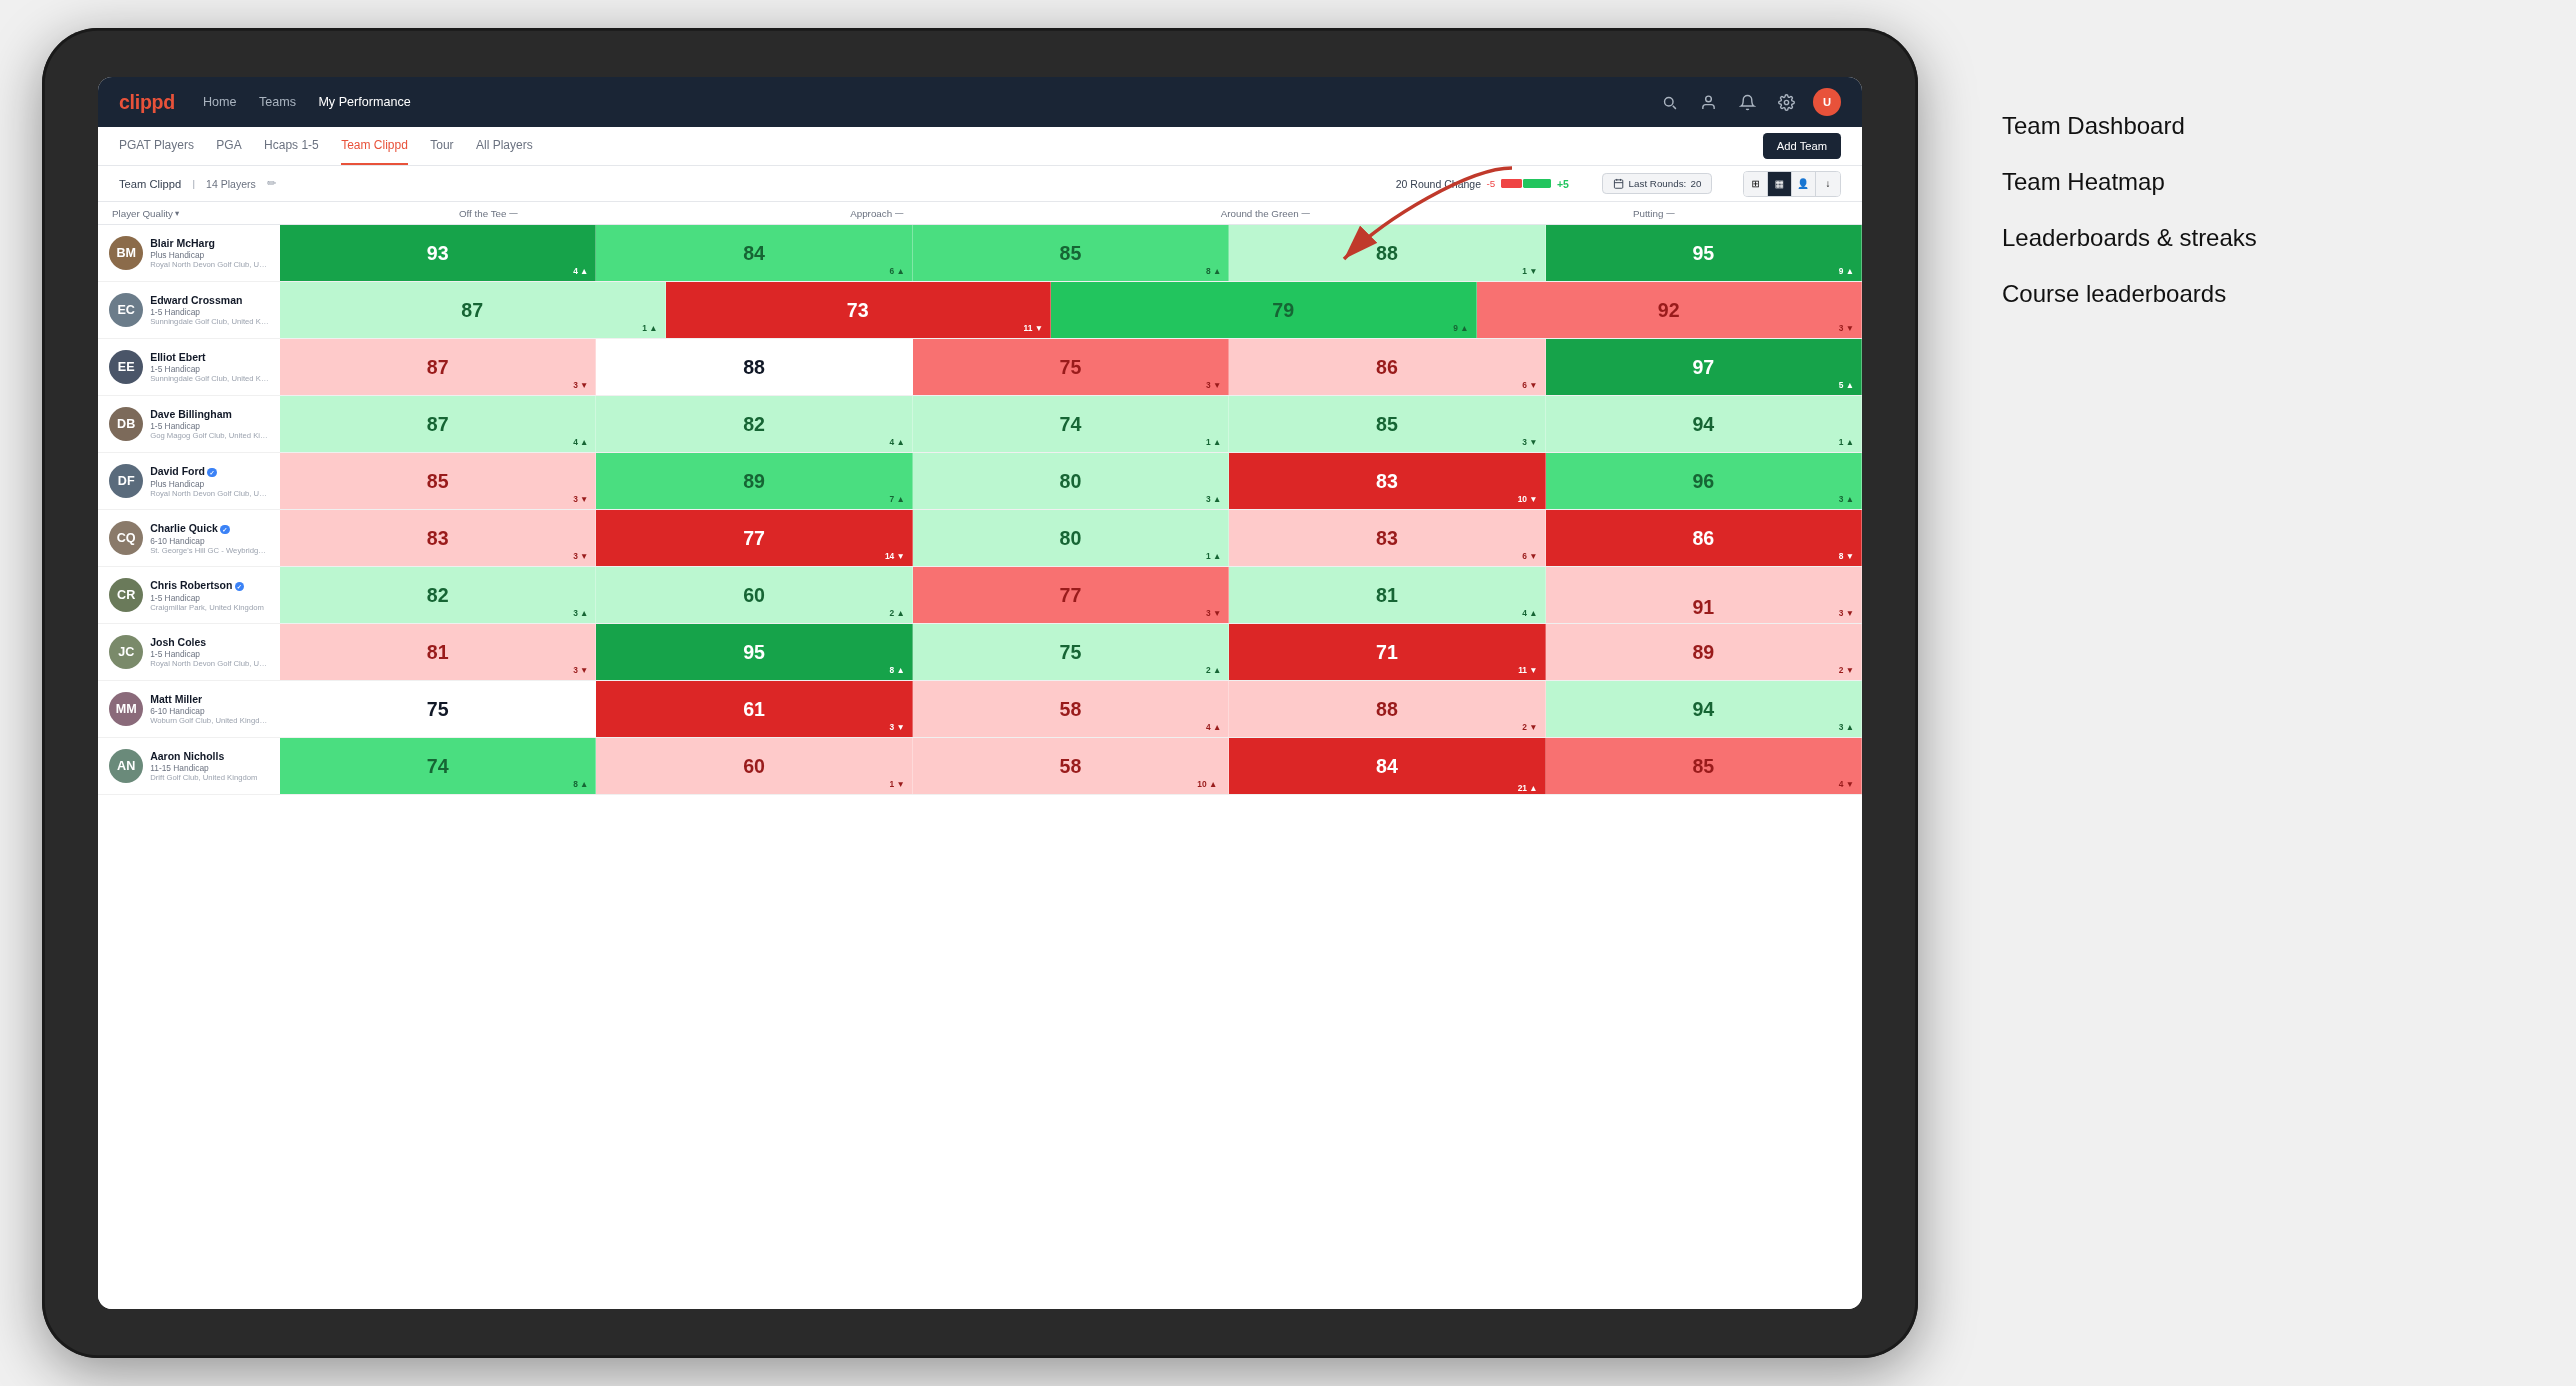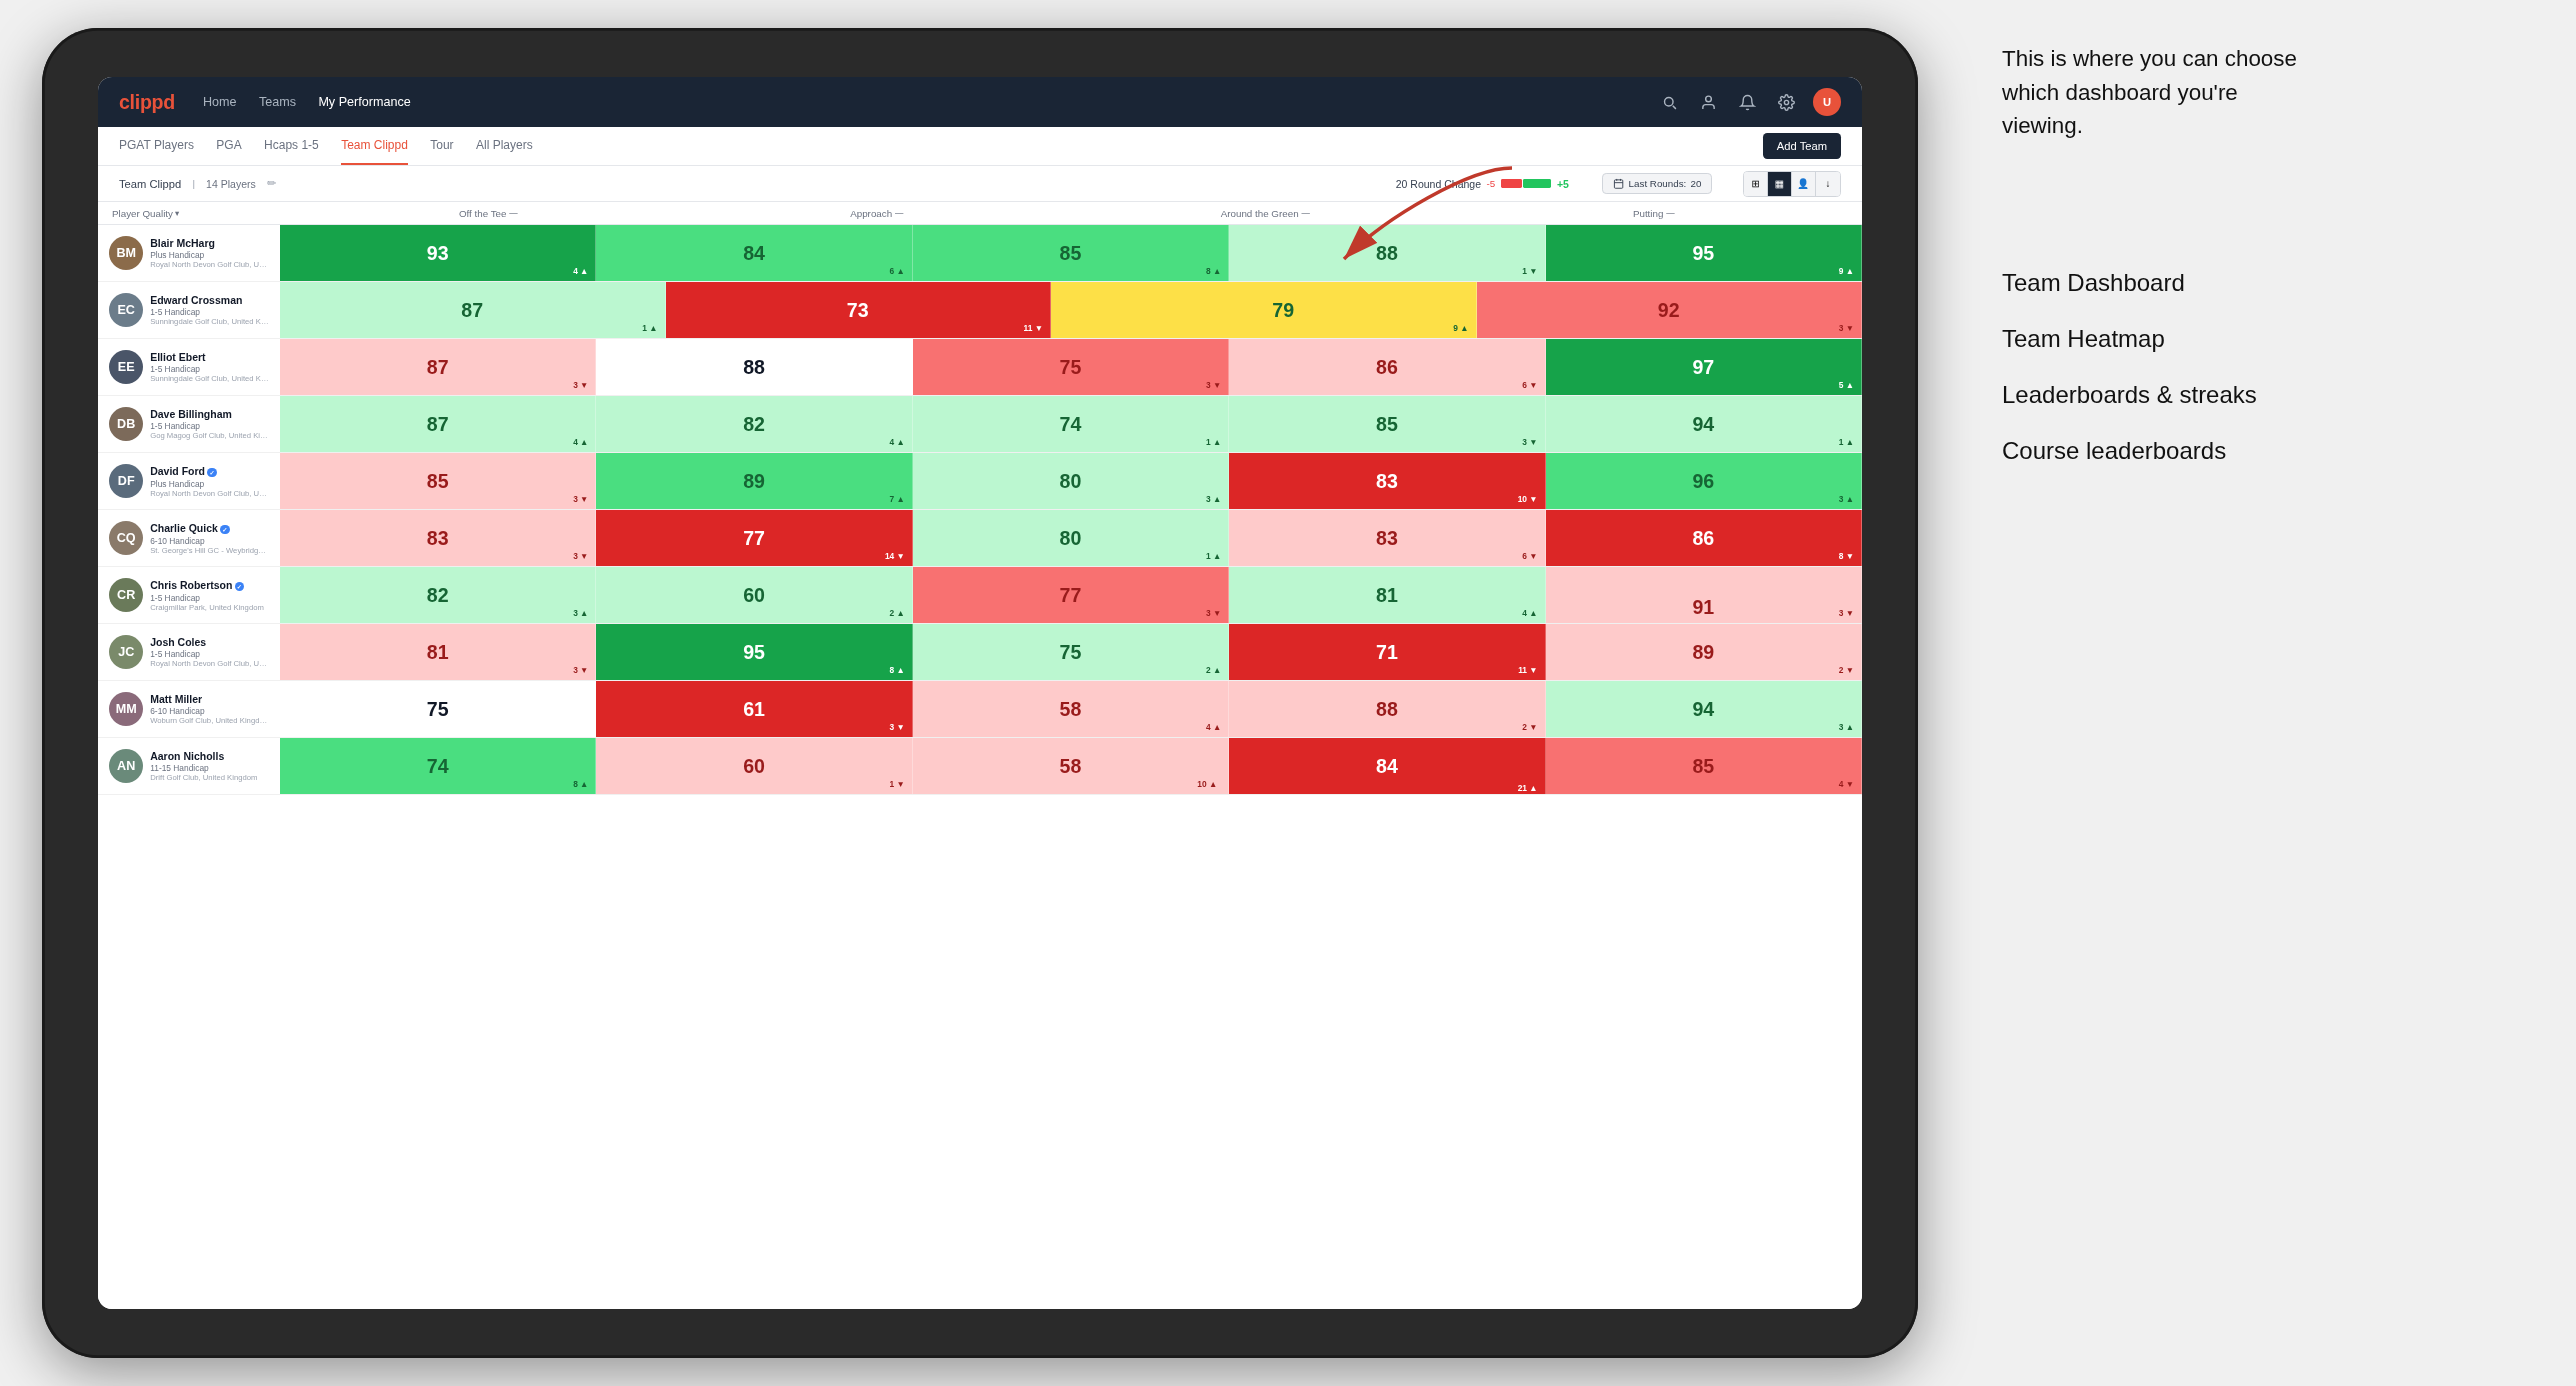--- a/index.html
+++ b/index.html
@@ -530,21 +530,21 @@
             </div>
             <div class="score-cells">
               <div class="score-cell" style="background: rgb(187, 247, 208); position: relative; display: flex; align-items: center; justify-content: center; min-height: 56px; border-right: 1.4px solid rgba(255, 255, 255, 0.3);">
                 <span class="score-num" style="font-size: 19.6px; font-weight: 700; color: rgb(22, 101, 52);">87</span>
                 <span class="score-delta" style="position: absolute; bottom: 5.6px; right: 7px; font-size: 8.4px; font-weight: 600; color: rgb(22, 101, 52);">1 ▲</span>
               </div>
               <div class="score-cell" style="background: rgb(220, 38, 38); position: relative; display: flex; align-items: center; justify-content: center; min-height: 56px; border-right: 1.4px solid rgba(255, 255, 255, 0.3);">
                 <span class="score-num" style="font-size: 19.6px; font-weight: 700; color: rgb(255, 255, 255);">73</span>
                 <span class="score-delta" style="position: absolute; bottom: 5.6px; right: 7px; font-size: 8.4px; font-weight: 600; color: rgb(255, 255, 255);">11 ▼</span>
               </div>
-              <div class="score-cell" style="background: #fde047; position: relative; display: flex; align-items: center; justify-content: center; min-height: 56px; border-right: 1.4px solid rgba(255, 255, 255, 0.3); padding-left: 40px;">
+              <div class="score-cell" style="background: #22c55e; position: relative; display: flex; align-items: center; justify-content: center; min-height: 56px; border-right: 1.4px solid rgba(255, 255, 255, 0.3); padding-left: 40px;">
                 <span class="score-num" style="font-size: 19.6px; font-weight: 700; color: rgb(22, 101, 52);">79</span>
                 <span class="score-delta" style="position: absolute; bottom: 5.6px; right: 7px; font-size: 8.4px; font-weight: 600; color: rgb(22, 101, 52);">9 ▲</span>
               </div>
               <div class="score-cell" style="background: rgb(248, 113, 113); position: relative; display: flex; align-items: center; justify-content: center; min-height: 56px; border-right: 1.4px solid rgba(255, 255, 255, 0.3);">
                 <span class="score-num" style="font-size: 19.6px; font-weight: 700; color: rgb(153, 27, 27);">92</span>
                 <span class="score-delta" style="position: absolute; bottom: 5.6px; right: 7px; font-size: 8.4px; font-weight: 600; color: rgb(153, 27, 27);">3 ▼</span>
               </div>
             </div>
           </div>
           <div class="player-row">
@@ -800,21 +800,20 @@
                 <span class="score-delta" style="position: absolute; bottom: 5.6px; right: 7px; font-size: 8.4px; font-weight: 600; color: rgb(153, 27, 27);">4 ▼</span>
               </div>
             </div>
           </div>
         </div>
 
     </div>
   </div>
 
   <div style="position:absolute; right:-588px; top:0; width:588px; height:100%; display:flex; flex-direction:column; justify-content:flex-start; padding:42px 42px;">
-    <p class="annotation-text">This is where you can choose which dashboard you're viewing.</p>
     <div style="height:42px;"></div>
     <div class="annotation-menu">
       <div class="annotation-menu-item">Team Dashboard</div>
       <div class="annotation-menu-item">Team Heatmap</div>
       <div class="annotation-menu-item">Leaderboards &amp; streaks</div>
       <div class="annotation-menu-item">Course leaderboards</div>
     </div>
   </div>
 
   <svg style="position:absolute; right:420px; top:161px; width:210px; height:112px; overflow:visible; pointer-events:none;" viewBox="0 0 300 160">

